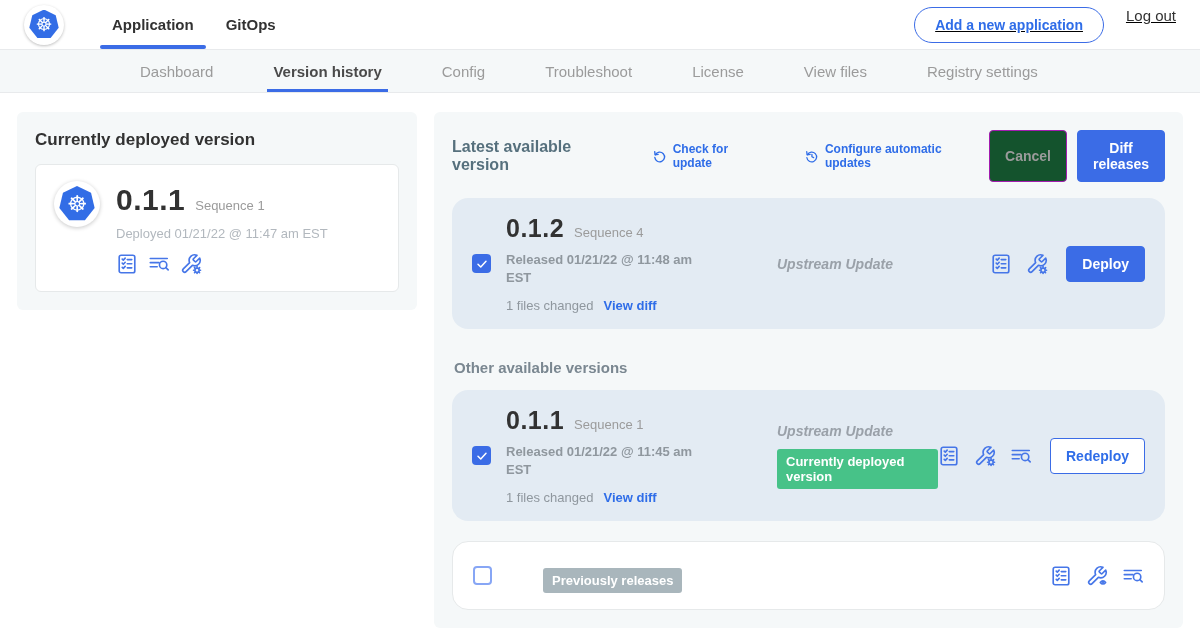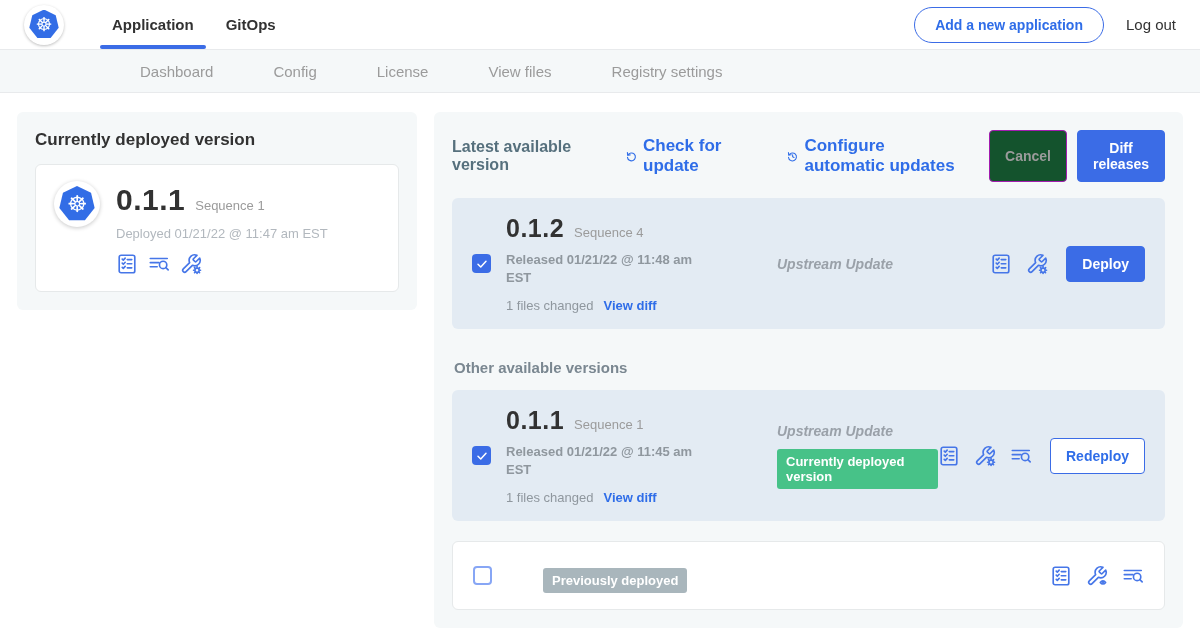--- a/index.html
+++ b/index.html
@@ -10,21 +10,21 @@
   .topnav { height:50px; display:flex; align-items:center; padding:0 24px; border-bottom:1px solid #e8eaec; position:relative; background:#fff; }
   .logo-circle { width:40px; height:40px; border-radius:50%; background:#fff; box-shadow:0 1px 3px rgba(0,0,0,.25); display:flex; align-items:center; justify-content:center; flex:0 0 auto; }
   .logo-circle.small { width:46px; height:46px; box-shadow:0 1px 4px rgba(0,0,0,.22); }
   .heptagon { width:30px; height:30px; background:#326de6; clip-path:polygon(50% 0%, 89% 19%, 99% 61%, 72% 95%, 28% 95%, 1% 61%, 11% 19%); display:flex; align-items:center; justify-content:center; }
   .logo-circle.small .heptagon { width:36px; height:36px; }
   .heptagon span { color:#fff; font-family:"DejaVu Sans", sans-serif; font-size:19px; line-height:1; }
   .logo-circle.small .heptagon span { font-size:23px; }
   .topnav-tabs { display:flex; height:100%; margin-left:32px; }
   .topnav-tab { display:flex; align-items:center; padding:0 16px; font-size:15px; font-weight:bold; color:#323232; cursor:pointer; position:relative; height:100%; }
   .topnav-tab.active::after { content:""; position:absolute; left:4px; right:4px; bottom:0; height:4px; background:#3b6ce6; border-radius:2px; }
-  .topnav-right { margin-left:auto; display:flex; align-items:center; gap:22px; }
+  .topnav-right { margin-left:auto; display:flex; align-items:flex-start; gap:22px;text-decoration:underline; }
   .btn-pill { border:1px solid #3b6ce6; color:#2f6de8; background:#fff; font-weight:bold; font-size:14px; padding:9px 20px; border-radius:999px; cursor:pointer; font-family:inherit; }
   .logout { font-size:15px; color:#323232; cursor:pointer; }
 
   
   .subnav { height:43px; background:#f5f8f9; border-bottom:1px solid #e8eaec; display:flex; align-items:stretch; padding-left:140px; gap:60px; }
   .subnav-item { display:flex; align-items:center; font-size:15px; color:#9b9b9b; cursor:pointer; position:relative; }
   .subnav-item.active { color:#4a4a4a; font-weight:bold; }
   .subnav-item.active::after { content:""; position:absolute; left:-6px; right:-6px; bottom:0; height:3px; background:#3b6ce6; }
 
   
@@ -39,29 +39,29 @@
   .ver-big { font-size:30px; font-weight:bold; color:#323232; letter-spacing:.5px; }
   .seq { font-size:13px; color:#9b9b9b; }
   .deployed-date { font-size:13px; color:#b2b8be; margin-top:9px; }
   .icon-row { display:flex; align-items:center; gap:10px; margin-top:12px; color:#4676e8; }
   .icon { width:22px; height:22px; display:inline-block; cursor:pointer; }
   .icon svg { width:100%; height:100%; stroke:currentColor; fill:none; stroke-width:1.8; stroke-linecap:round; stroke-linejoin:round; }
 
   .right-panel { flex:1; padding:18px; min-height:504px; }
   .right-header { display:flex; align-items:center; margin-bottom:16px;gap:29px; }
   .right-title { font-size:16px; font-weight:bold; color:#56707d; }
-  .link-action { display:flex; align-items:center; gap:6px; color:#2f6de8; font-size:17px; font-weight:bold; cursor:pointer; margin-left:24px; }
+  .link-action { display:flex; align-items:center; gap:6px; color:#2f6de8; font-size:12px; font-weight:bold; cursor:pointer; margin-left:24px; }
   .link-action .icon { width:17px; height:17px; }
   .right-buttons { margin-left:auto; display:flex; gap:10px; }
   .btn { font-family:inherit; font-size:14px; font-weight:bold; border-radius:4px; padding:9px 15px; cursor:pointer; }
   .btn-gray { background:#14532d; border:1px solid #a21caf; color:#9b9b9b; }
   .btn-primary { background:#3b6ce6; border:1px solid #3b6ce6; color:#fff; }
   .btn-outline { background:#fff; border:1px solid #3b6ce6; color:#2f6de8; }
 
-  .version-card { border-radius:6px; padding:16px 20px; display:flex; align-items:center; }
+  .version-card { border-radius:16px; padding:16px 20px; display:flex; align-items:center; }
   .version-card.selected { background:#e3ebf3; }
   .version-card.plain { background:#fff; border:1px solid #e6e9ea; }
   .check-col { width:34px; flex:0 0 34px; }
   .checkbox { width:19px; height:19px; border-radius:4px; display:flex; align-items:center; justify-content:center; cursor:pointer; }
   .checkbox.checked { background:#3b6ce6; }
   .checkbox.checked svg { width:12px; height:12px; stroke:#fff; stroke-width:3; fill:none; stroke-linecap:round; stroke-linejoin:round; }
   .checkbox.unchecked { background:#fff; border:2px solid #87a6f5; }
   .info-col { width:235px; flex:0 0 235px; }
   .card-ver { font-size:25px; font-weight:bold; color:#323232; letter-spacing:.5px; }
   .released { font-size:13px; font-weight:bold; color:#8f979e; margin-top:8px; max-width:200px; line-height:1.35; }
@@ -100,22 +100,28 @@
     <div class="topnav-right">
       <button class="btn-pill">Add a new application</button>
       <span class="logout">Log out</span>
     </div>
   </header>
 
   <nav class="subnav">
     <div class="subnav-item">
         <span>Dashboard</span>
       </div>
+    <div class="subnav-item active">
+        <span>Version history</span>
+      </div>
     <div class="subnav-item">
         <span>Config</span>
+      </div>
+    <div class="subnav-item">
+        <span>Troubleshoot</span>
       </div>
     <div class="subnav-item">
         <span>License</span>
       </div>
     <div class="subnav-item">
         <span>View files</span>
       </div>
     <div class="subnav-item">
         <span>Registry settings</span>
       </div>
@@ -299,21 +305,21 @@
           </span>
           <button class="btn btn-outline">Redeploy</button>
         </div>
       </div>
 
       <div class="version-card plain gap-sm">
         <div class="check-col">
           <span class="checkbox unchecked"></span>
         </div>
         <div class="source-col">
-          <span class="badge gray">Previously deployed</span>
+          <span class="badge gray">Previously releases</span>
         </div>
         <div class="actions-col">
           <span class="icon">
             <svg viewBox="0 0 24 24">
                 <rect x="3.5" y="2.5" width="17" height="19" rx="2"></rect>
                 <path d="M6.8 6.6l1.2 1.2 2-2.2"></path>
                 <line x1="12.3" y1="7.2" x2="17.2" y2="7.2"></line>
                 <path d="M6.8 11.1l1.2 1.2 2-2.2"></path>
                 <line x1="12.3" y1="11.7" x2="17.2" y2="11.7"></line>
                 <path d="M6.8 15.6l1.2 1.2 2-2.2"></path>

